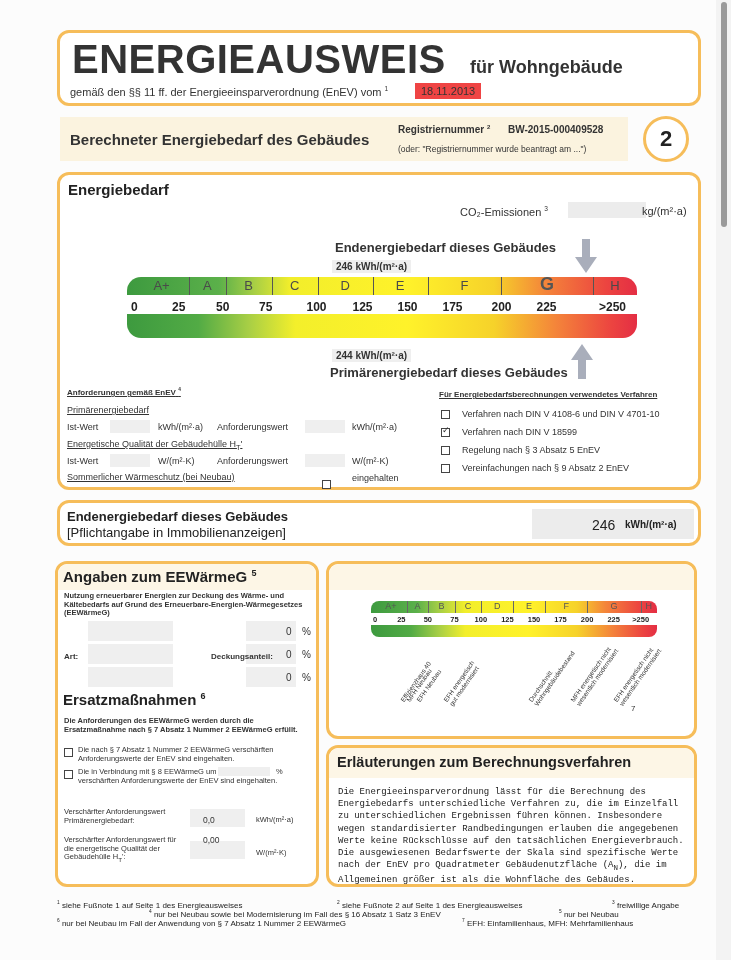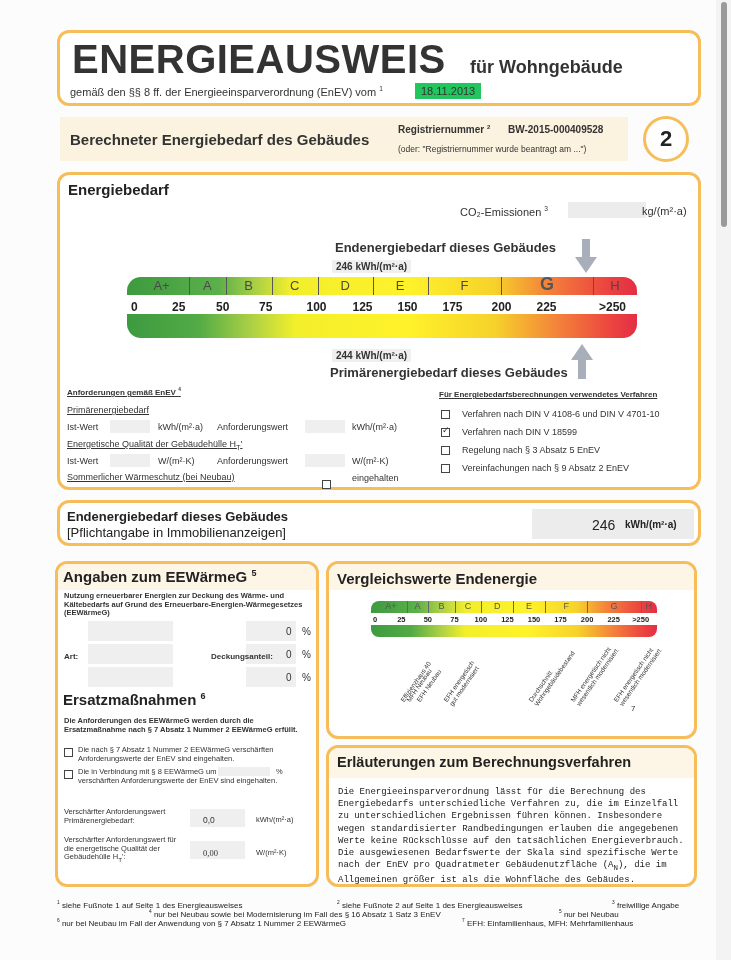--- a/index.html
+++ b/index.html
@@ -17,21 +17,21 @@
   }
   .abs { position:absolute; }
   .fill-blank { background:#ececec; }
   sup { font-size:60%; }
 
   
   #hdr { left:57px; top:30px; width:644px; height:76px; }
   .big-title { left:12px; top:4px; font-size:40px; font-weight:bold; letter-spacing:0.5px; color:#333; }
   .big-sub { left:410px; top:24px; font-size:18px; font-weight:bold; color:#333; }
   .hdr-line { left:10px; top:52px; font-size:11px; color:#333; }
-  .hdr-date { left:355px; top:50px; font-size:11px; padding:2px 6px; background:#22c55e; color:#333; }
+  .hdr-date { left:355px; top:50px; font-size:11px; padding:2px 6px; background:#ef4444; color:#333; }
 
   
   #band2 { position:absolute; left:60px; top:117px; width:568px; height:44px; background:#fbf3df; }
   .band-title { left:10px; top:14px; font-size:15px; font-weight:bold; color:#333; }
   .reg-label { left:338px; top:7px; font-size:10px; font-weight:bold; color:#333; }
   .reg-num { left:448px; top:7px; font-size:10px; font-weight:bold; color:#333; }
   .reg-note { left:338px; top:27px; font-size:8.5px; color:#333; }
   .page-num-circle {
     position:absolute; left:643px; top:116px; width:46px; height:46px; border-radius:50%;
     border:3px solid #f6bd5a; box-sizing:border-box; background:#fff;
@@ -116,21 +116,21 @@
 </style>
 </head>
 <body>
 
 <div class="page">
 
   <div class="box" id="hdr">
     <div class="abs big-title">ENERGIEAUSWEIS</div>
     <div class="abs big-sub">für Wohngebäude</div>
     <div class="abs hdr-line">
-      <span>gemäß den §§ 8 ff. der Energieeinsparverordnung (EnEV) vom</span>
+      <span>gemäß den §§ 11 ff. der Energieeinsparverordnung (EnEV) vom</span>
       <sup>1</sup>
     </div>
     <div class="abs hdr-date">18.11.2013</div>
   </div>
 
   <div id="band2">
     <div class="abs band-title">Berechneter Energiebedarf des Gebäudes</div>
     <div class="abs reg-label">
       <span>Registriernummer</span>
       <sup>2</sup>
@@ -285,27 +285,26 @@
 
     <div class="ers-text" style="top:244px;width:118px;">Verschärfter Anforderungswert Primärenergiebedarf:</div>
     <div class="ers-field" style="left:132px;top:245px;width:55px;height:18px;"></div>
     <div class="ers-text" style="left:145px;top:252px;font-size:8.5px;">0,0</div>
     <div class="ers-text" style="left:198px;top:252px;">kWh/(m²·a)</div>
 
     <div class="ers-text" style="top:272px;width:122px;">
       <span>Verschärfter Anforderungswert für die energetische Qualität der Gebäudehülle H</span><sub>T</sub>':
     </div>
     <div class="ers-field" style="left:132px;top:277px;width:55px;height:18px;"></div>
-    <div class="ers-text" style="left:145px;top:285px;font-size:8.5px;font-family:Liberation Serif, serif;">0,00</div>
+    <div class="ers-text" style="left:145px;top:272px;font-size:8.5px;">0,00</div>
     <div class="ers-text" style="left:198px;top:285px;">W/(m²·K)</div>
   </div>
 
   <div class="box" id="vg">
     <div class="vg-head-bg"></div>
-    <div class="abs vg-title">Vergleichswerte Endenergie</div>
     <div class="abs vg-scale-top" id="vgTop">
         <div class="vg-cls" style="left: 4px; width: 31.8667px; text-align: center;">A+</div>
         <div class="vg-cls" style="left: 35.8667px; width: 21.2444px; text-align: center;">A</div>
         <div class="vg-sep" style="left: 35.8667px;"></div>
         <div class="vg-cls" style="left: 57.1111px; width: 26.5556px; text-align: center;">B</div>
         <div class="vg-sep" style="left: 57.1111px;"></div>
         <div class="vg-cls" style="left: 83.6667px; width: 26.5556px; text-align: center;">C</div>
         <div class="vg-sep" style="left: 83.6667px;"></div>
         <div class="vg-cls" style="left: 110.222px; width: 31.8667px; text-align: center;">D</div>
         <div class="vg-sep" style="left: 110.222px;"></div>

